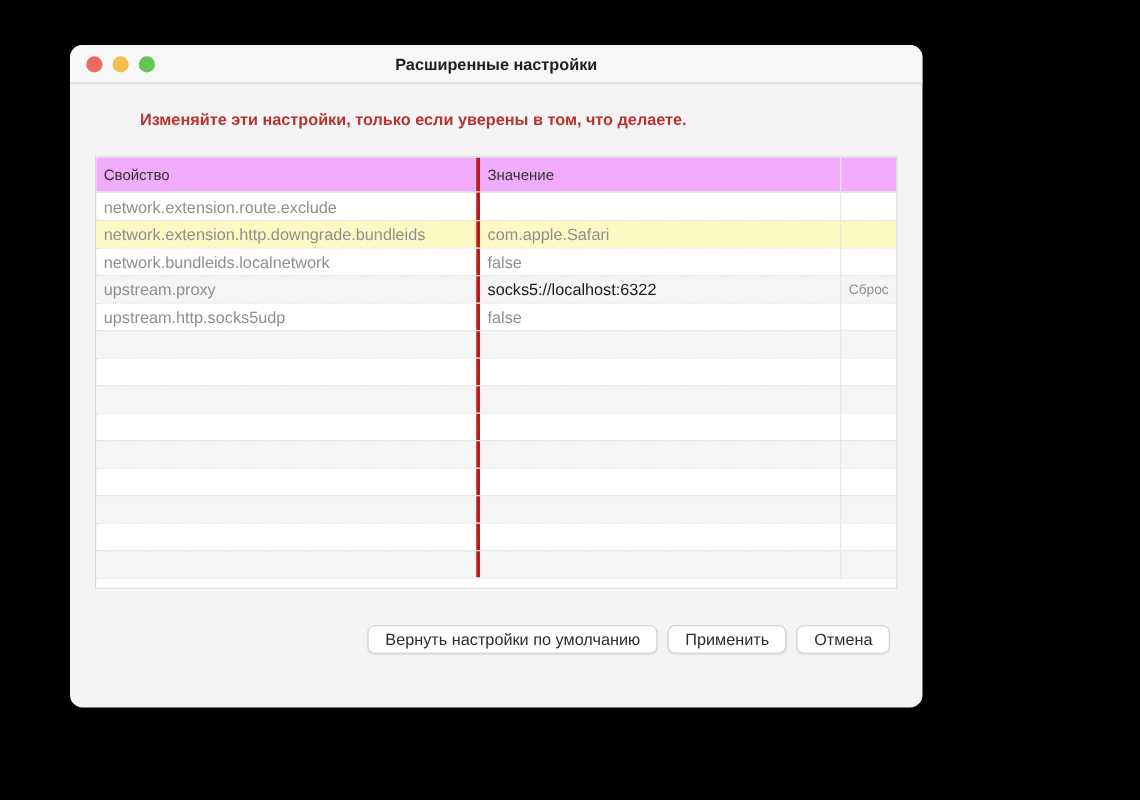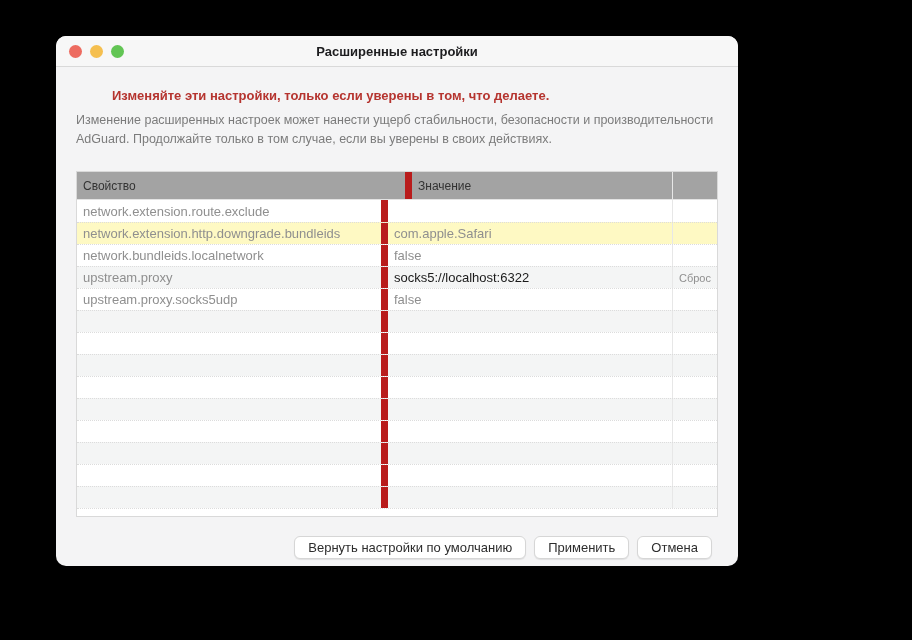--- a/index.html
+++ b/index.html
@@ -89,55 +89,54 @@
     flex: 0 0 auto;
     height: 22px;
     align-items: center;
     border-top: 1px dotted #dcdcdc;
     box-sizing: border-box;
   }
   .thead {
     height: 28px;
     border-top: none;
     border-bottom: 1px solid #e3e3e3;
-    background: #a3a3a3;
-    gap: 24px;
+    background: #f0abfc;
   }
   .trow.first-data { border-top: none; }
   .cell {
     height: 100%;
     display: flex;
     align-items: center;
     padding-left: 6px;
     box-sizing: border-box;
     overflow: hidden;
     white-space: nowrap;
   }
   .col-prop { width: 304px; flex: 0 0 304px; }
-  .col-val  { flex: 1 1 auto; border-left: 7px solid #b91c1c; }
+  .col-val  { flex: 1 1 auto; border-left: 3px solid #b91c1c; }
   .col-action {
     width: 45px;
     flex: 0 0 45px;
     border-left: 1px solid #e7e7e7;
     justify-content: center;
     padding-left: 0;
   }
   .thead .cell { font-size: 12px; color: #333; }
   .trow .prop-text, .trow .val-text { font-size: 13px; color: #8f8f8f; }
   .trow.modified .val-text { color: #1a1a1a; font-weight: 500; }
   .trow.selected { background: #fef9c3; }
   .trow.stripe { background: #f4f5f5; }
   .reset-link {
     font-size: 11px;
     color: #8f8f8f;
     cursor: default;
   }
   .tbody-filler { flex: 1 1 auto; background: #fff; border-top: 1px dotted #dcdcdc; }
   .footer {
-    margin-top: 19px;
+    margin-top: 29px;
     display: flex;
     justify-content: flex-end;
     gap: 8px;
     padding-right: 6px;
   }
   .btn {
     height: 23px;
     padding: 0 13px;
     background: #fff;
     border: 1px solid #d6d6d6;
@@ -160,21 +159,20 @@
       <div class="traffic-lights">
         <span class="tl" id="tl-red" style="background: rgb(237, 107, 96);"></span>
         <span class="tl" id="tl-yellow" style="background: rgb(245, 191, 79);"></span>
         <span class="tl" id="tl-green" style="background: rgb(98, 197, 84);"></span>
       </div>
       <div class="window-title">Расширенные настройки</div>
     </div>
 
     <div class="content">
       <p class="warning-headline" style="color: rgb(181, 52, 47); margin-left: 36px;">Изменяйте эти настройки, только если уверены в том, что делаете.</p>
-      <p class="warning-desc">Изменение расширенных настроек может нанести ущерб стабильности, безопасности и производительности AdGuard. Продолжайте только в том случае, если вы уверены в своих действиях.</p>
 
       <div class="table">
         <div class="trow thead">
           <div class="cell col-prop">Свойство</div>
           <div class="cell col-val">Значение</div>
           <div class="cell col-action"></div>
         </div>
         <div id="tbody" style="display:flex;flex-direction:column;flex:1 1 auto;min-height:0;justify-content:space-between;">
             <div class="trow first-data">
               <div class="cell col-prop">
@@ -209,21 +207,21 @@
               </div>
               <div class="cell col-val">
                 <span class="val-text">socks5://localhost:6322</span>
               </div>
               <div class="cell col-action">
                 <span class="reset-link">Сброс</span>
               </div>
             </div>
             <div class="trow">
               <div class="cell col-prop">
-                <span class="prop-text">upstream.proxy.socks5udp</span>
+                <span class="prop-text">upstream.http.socks5udp</span>
               </div>
               <div class="cell col-val">
                 <span class="val-text">false</span>
               </div>
               <div class="cell col-action"></div>
             </div>
             <div class="trow stripe">
               <div class="cell col-prop">
                 <span class="prop-text"></span>
               </div>

